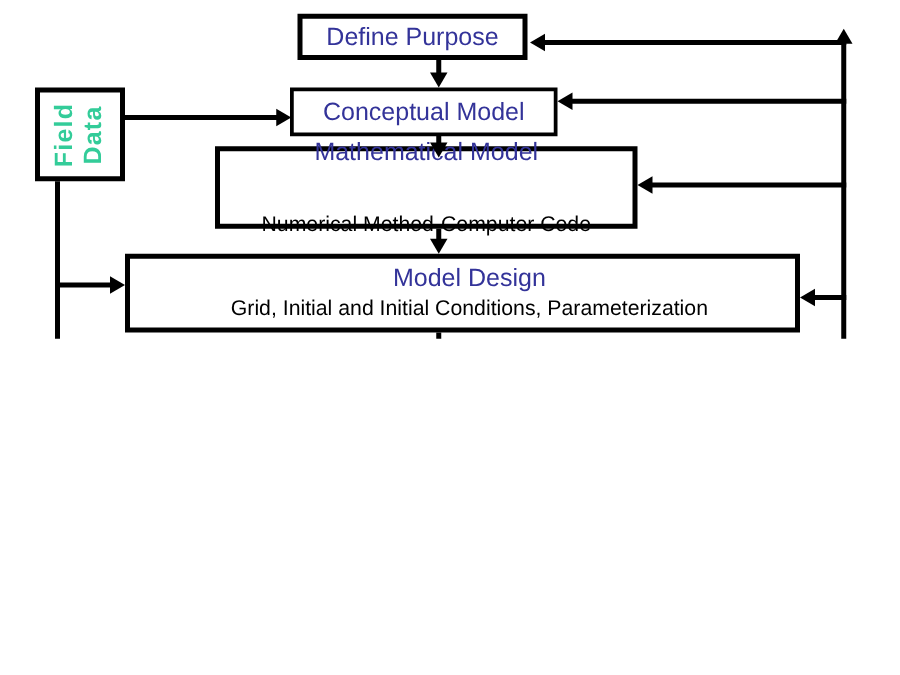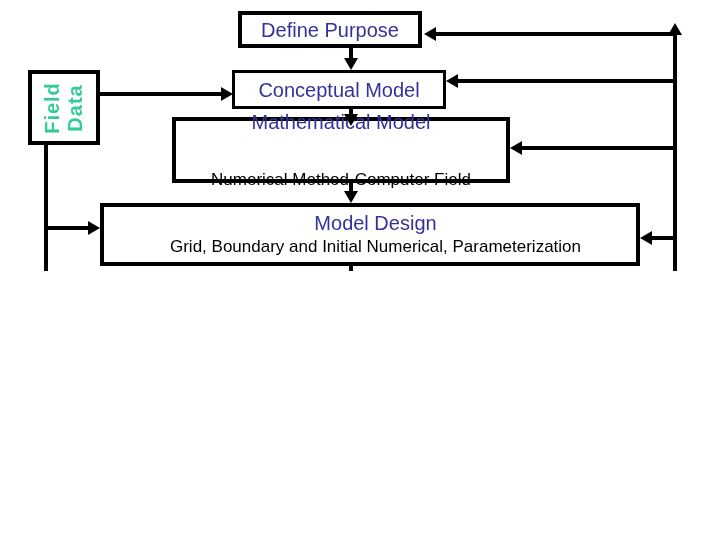--- a/index.html
+++ b/index.html
@@ -53,26 +53,26 @@
       <div>Data</div>
     </div>
   </div>
 
   <div class="node" id="box-conceptual-model">
     <span class="node-title">Conceptual Model</span>
   </div>
 
   <div class="node" id="box-mathematical-model">
     <span class="node-title">Mathematical Model</span>
-    <span class="node-sub">Numerical Method-Computer Field</span>
+    <span class="node-sub">Numerical Method-Computer Code</span>
   </div>
 
   <div class="node" id="box-model-design">
     <span class="node-title">Model Design</span>
-    <span class="node-sub">Grid, Boundary and Initial Numerical, Parameterization</span>
+    <span class="node-sub">Grid, Initial and Initial Conditions, Parameterization</span>
   </div>
 
   <div class="line vline" style="left:349px;top:48px;height:12px;"></div>
   <div class="arr arr-down" style="left:344px;top:58px;"></div>
 
   <div class="line vline" style="left:349px;top:107px;height:10px;"></div>
   <div class="arr arr-down" style="left:344px;top:114px;"></div>
 
   <div class="line vline" style="left:349px;top:183px;height:12px;"></div>
   <div class="arr arr-down" style="left:344px;top:191px;"></div>

